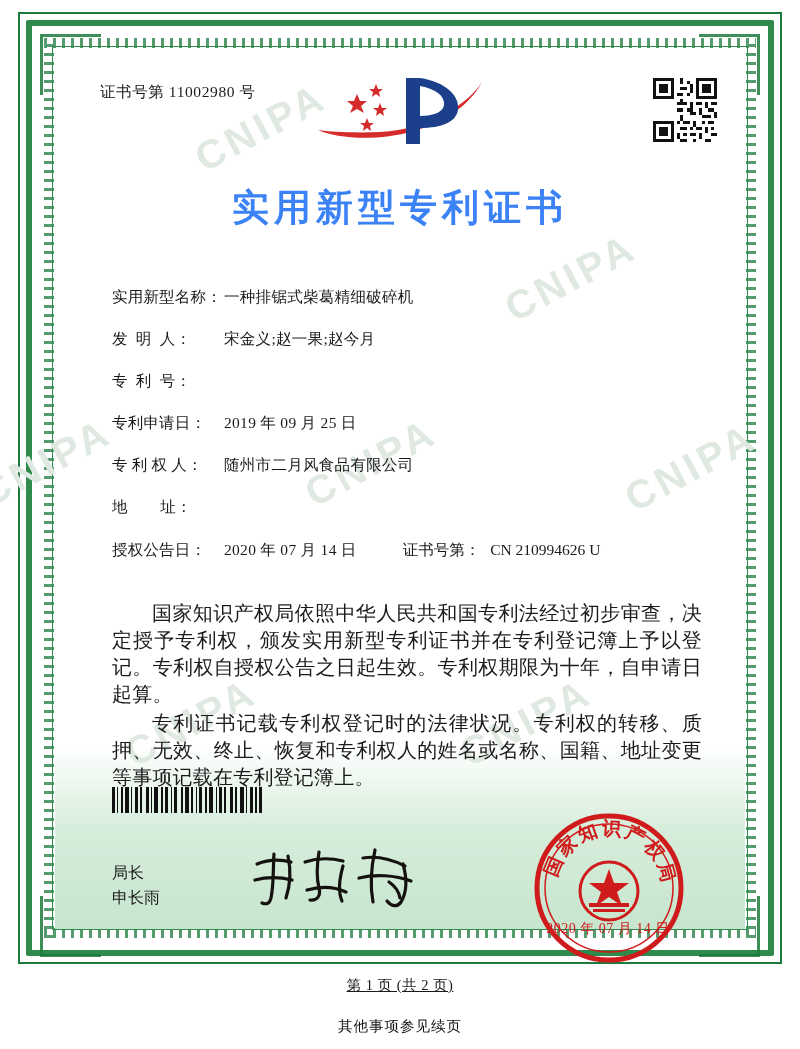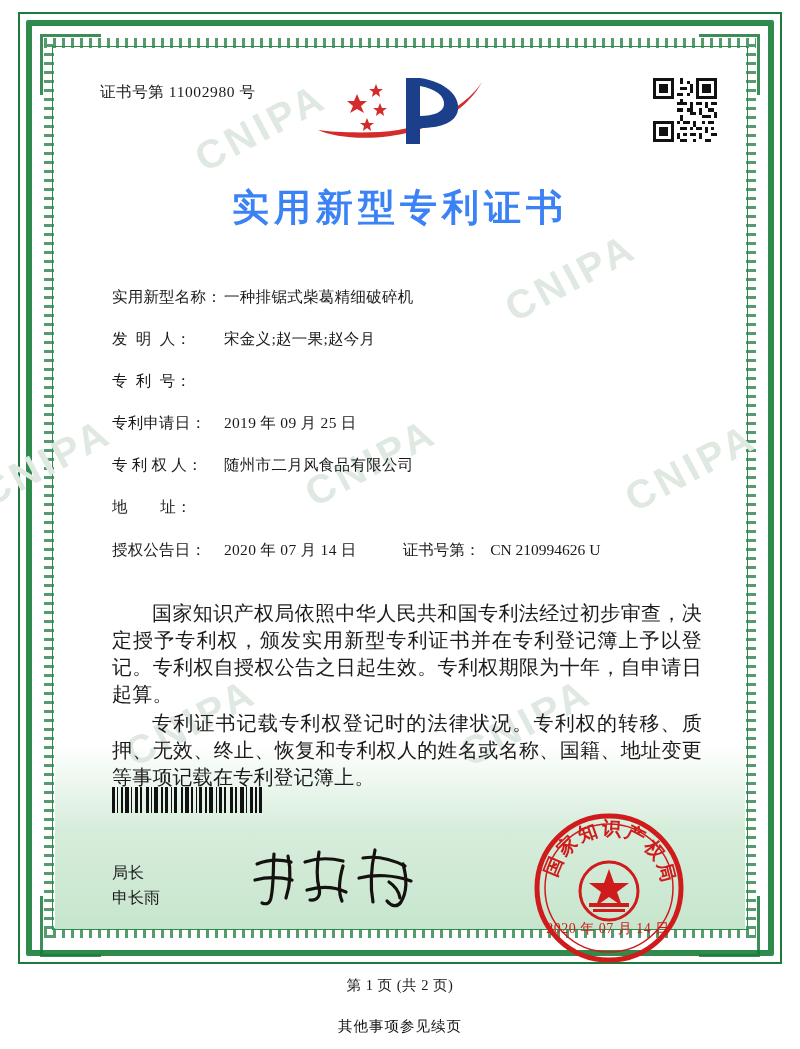--- a/index.html
+++ b/index.html
@@ -209,20 +209,21 @@
     letter-spacing: .5px;
   }
 
   
   .page-no {
     position: absolute;
     left: 0; right: 0; top: 976px;
     text-align: center;
     font-size: 14.5px;
     letter-spacing: .5px;
+    text-decoration: underline;
   }
   .footer-note {
     position: absolute;
     left: 0; right: 0; top: 1017px;
     text-align: center;
     font-size: 14.5px;
     letter-spacing: 1px;
     color: #111;
   }
 </style>

